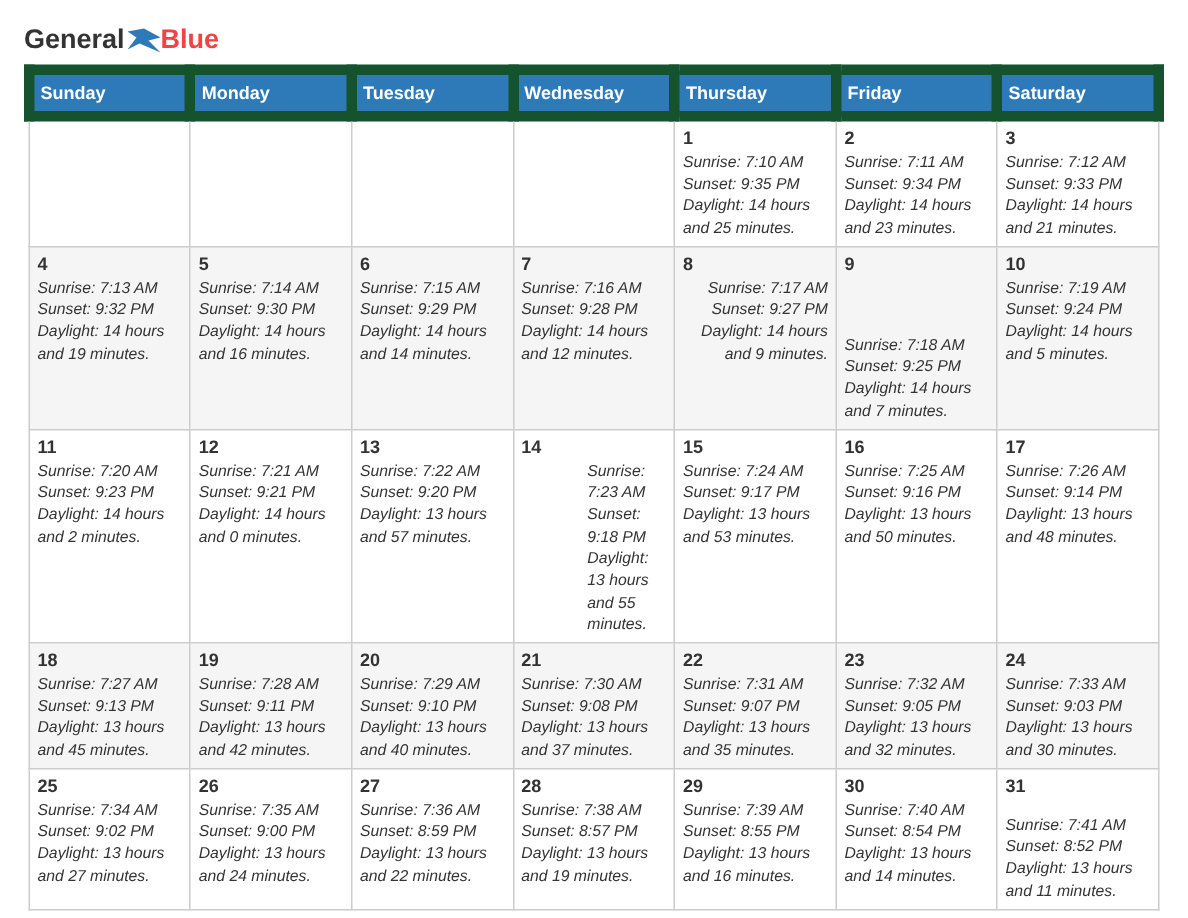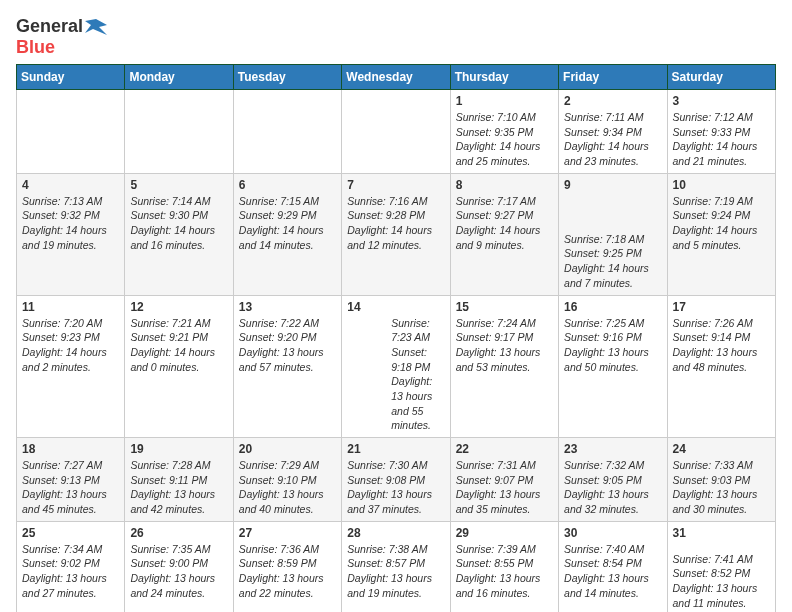--- a/index.html
+++ b/index.html
@@ -11,21 +11,21 @@
       padding: 16px;
     }
     .header-area {
       display: flex;
       align-items: flex-start;
       justify-content: space-between;
       margin-bottom: 6px;
     }
     .logo {
       display: flex;
-      flex-direction: column;
+      flex-direction: row;
       align-items: flex-start;
     }
     .logo-general {
       font-size: 18px;
       font-weight: bold;
       color: #333;
     }
     .logo-blue {
       font-size: 18px;
       font-weight: bold;
@@ -53,21 +53,21 @@
       border-collapse: collapse;
       font-size: 11px;
     }
     .calendar th {
       background-color: #2e7ab8;
       color: white;
       padding: 5px 4px;
       text-align: left;
       font-size: 12px;
       font-weight: bold;
-      border: 1px solid #14532d;
+      border: 7px solid #14532d;
     }
     .calendar td {
       border: 1px solid #ccc;
       vertical-align: top;
       padding: 4px 5px;
       width: 108px;
       min-height: 80px;
       background: #fff;
     }
     .calendar tr:nth-child(even) td {
@@ -175,21 +175,21 @@
         </td>
         <td>
           <span class="day-num">7</span>
           <div class="day-info" style="white-space: pre-line;">Sunrise: 7:16 AM
 Sunset: 9:28 PM
 Daylight: 14 hours
 and 12 minutes.</div>
         </td>
         <td>
           <span class="day-num">8</span>
-          <div class="day-info" style="white-space: pre-line;">Sunrise: 7:17 AM
+          <div class="day-info" style="white-space: pre-line; text-align: right;">Sunrise: 7:17 AM
 Sunset: 9:27 PM
 Daylight: 14 hours
 and 9 minutes.</div>
         </td>
         <td>
           <span class="day-num">9</span>
           <div class="day-info" style="white-space: pre-line; margin-top: 40px;">Sunrise: 7:18 AM
 Sunset: 9:25 PM
 Daylight: 14 hours
 and 7 minutes.</div>

